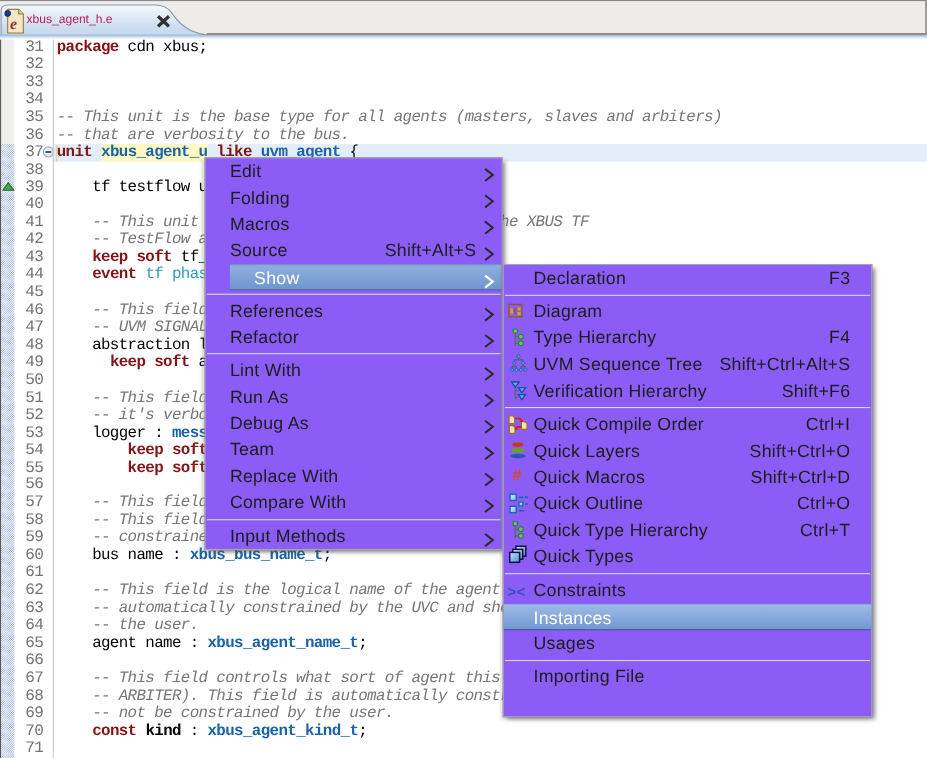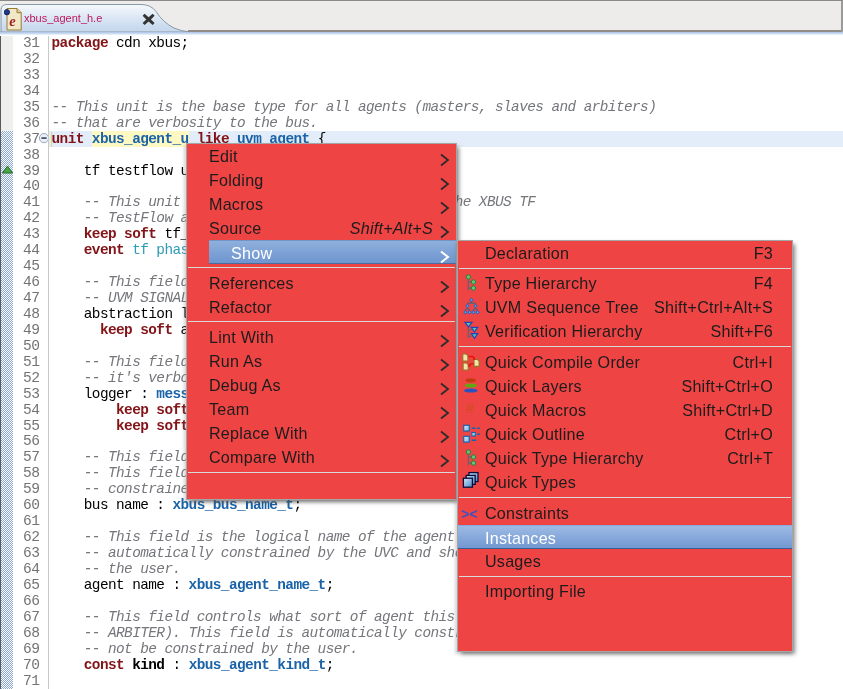--- a/index.html
+++ b/index.html
@@ -22,30 +22,30 @@
 #lnums{position:absolute;left:0px;top:5.05px;width:39.4px;text-align:right;
   font:14.6px/15.93px "Liberation Mono",monospace;letter-spacing:-0.5px;color:#737373;white-space:pre;}
 #code{position:absolute;left:51.5px;top:5.0px;font:14.4px/15.93px "Liberation Mono",monospace;letter-spacing:-0.573px;color:#000;white-space:pre;}
 .k{color:#821418;font-weight:bold;}
 .t{color:#1b63a8;font-weight:bold;}
 .c{color:#74767b;font-style:italic;}
 .teal{color:#2e9bb5;}
 .occ{background:#fef9c3;}
 .lnk{border-bottom:1.3px solid #1b63a8;}
 
-.menu{position:absolute;background:#ef4444;border:1px solid #a5a5a5;box-sizing:border-box;
+.menu{position:absolute;background:#8b5cf6;border:1px solid #a5a5a5;box-sizing:border-box;
   box-shadow:3px 3px 4px -1px rgba(60,60,60,0.6),-2px 2px 3px rgba(120,120,120,0.3);font-size:16.1px;letter-spacing:0.25px;color:#1c1c1c;}
 .mi{position:relative;height:24px;line-height:24px;}
 .mi2{position:relative;height:24.1px;line-height:24.1px;}
 .sep{height:6.5px;position:relative;}
 #menu2 .sep{height:6.2px;}
 .sep:after{content:"";position:absolute;left:1px;right:1px;top:2.8px;height:1px;background:#d9d9d9;}
 .lab{position:absolute;left:22px;top:0;}
 .lab2{position:absolute;left:27px;top:0;}
-.sc{position:absolute;right:23px;top:0;font-style:italic;}
+.sc{position:absolute;right:23px;top:0;}
 .sc2{position:absolute;right:19px;top:0;}
 .arr{position:absolute;right:6px;top:5px;}
 .hl{background:linear-gradient(#8fb0dd,#6e95d0);border-top:1px solid #7295c5;border-bottom:1px solid #4c6c9c;box-sizing:border-box;color:#fff;margin-left:22px;}
 .hl2{background:linear-gradient(#9dbae4,#7298d2);border-top:1px solid #87a8d8;border-bottom:1px solid #3c5c94;box-sizing:border-box;color:#fff;}
 .ico{position:absolute;left:0;top:0;width:24px;height:24px;}
 </style></head>
 <body>
 <div id="editor">
  <div id="curline"></div>
  <pre id="lnums">31
@@ -245,28 +245,44 @@
           <polyline points="2,1.5 9,7 2,12.5" fill="none" stroke="#2b2b2b" stroke-width="1.8"></polyline>
         </svg></span>
     </div>
  <div class="mi">
       <span class="lab">Compare With</span>
       <span class="arr"><svg width="11" height="14">
           <polyline points="2,1.5 9,7 2,12.5" fill="none" stroke="#2b2b2b" stroke-width="1.8"></polyline>
         </svg></span>
     </div>
  <div class="sep"></div>
+ <div class="mi">
+      <span class="lab">Input Methods</span>
+      <span class="arr"><svg width="11" height="14">
+          <polyline points="2,1.5 9,7 2,12.5" fill="none" stroke="#2b2b2b" stroke-width="1.8"></polyline>
+        </svg></span>
+    </div>
 </div>
 
 <div id="menu2" class="menu" style="left:457px;top:240px;width:336px;height:412.4px;">
  <div class="mi2">
       <span class="lab2">Declaration</span>
       <span class="sc2">F3</span>
     </div>
  <div class="sep"></div>
+ <div class="mi2">
+      <span class="ico"><svg width="24" height="24">
+          <rect x="4.6" y="5.8" width="12" height="11.3" fill="none" stroke="#8a5a28" stroke-width="1.2"></rect>
+          <path d="M8.4,11.8 L10.2,11.8 M10.2,9.8 L10.2,14.1 M10.2,9.8 L12.3,9.8 M10.2,14.1 L12.3,14.1" stroke="#8a5a28" stroke-width="0.9" fill="none"></path>
+          <rect x="5.8" y="9.4" width="2.6" height="4.8" fill="#d8a800"></rect>
+          <rect x="12.4" y="8.4" width="2.9" height="2.9" fill="#d8a800"></rect>
+          <rect x="12.4" y="12.7" width="2.9" height="2.9" fill="#d8a800"></rect>
+        </svg></span>
+      <span class="lab2">Diagram</span>
+    </div>
  <div class="mi2">
       <span class="ico"><svg width="24" height="24">
           <path d="M10.3,8.2 L10.3,19.3 M10.3,11 L13.2,11 M10.3,17.1 L13.2,17.1" stroke="#5c6570" stroke-width="1.2" fill="none"></path>
           <circle cx="10.4" cy="6" r="2.2" fill="#6abf70" stroke="#2e7d3e" stroke-width="1"></circle>
           <circle cx="15.5" cy="11" r="2.2" fill="#6abf70" stroke="#2e7d3e" stroke-width="1"></circle>
           <circle cx="15.5" cy="17.1" r="2.2" fill="#6abf70" stroke="#2e7d3e" stroke-width="1"></circle>
         </svg></span>
       <span class="lab2">Type Hierarchy</span>
       <span class="sc2">F4</span>
     </div>

